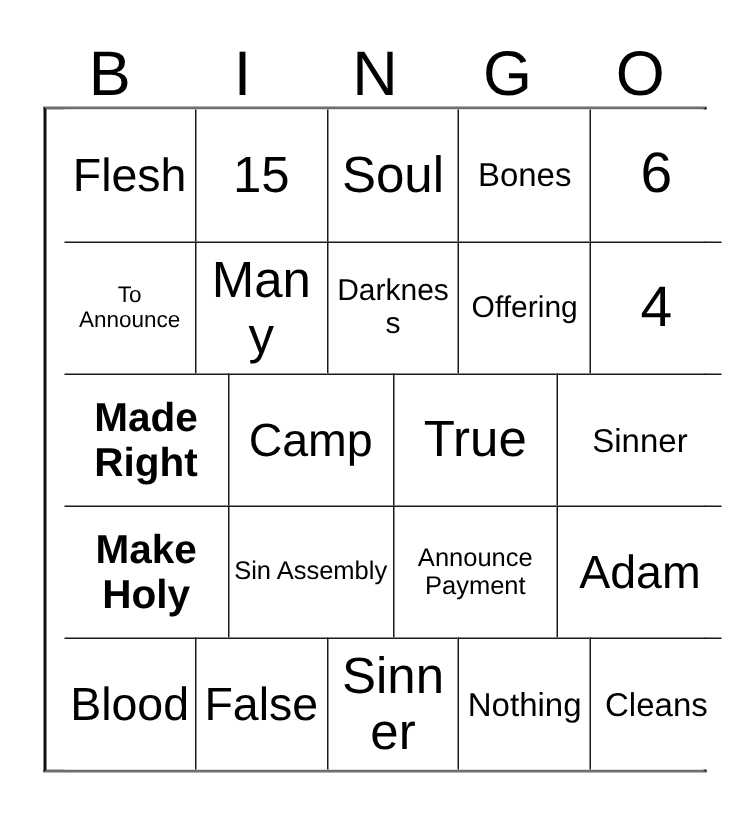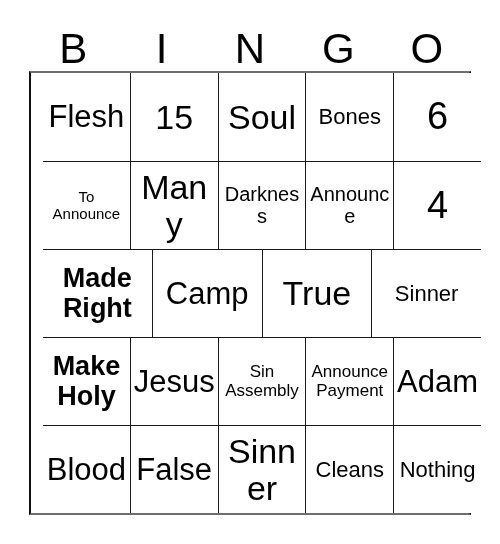--- a/index.html
+++ b/index.html
@@ -132,21 +132,21 @@
       <div class="cell">
           <span class="cell-text fs-xs">To Announce</span>
         </div>
       <div class="cell">
           <span class="cell-text fs-3xl">Many</span>
         </div>
       <div class="cell">
           <span class="cell-text fs-md">Darkness</span>
         </div>
       <div class="cell">
-          <span class="cell-text fs-md">Announce</span>
+          <span class="cell-text fs-md">Offering</span>
         </div>
       <div class="cell">
           <span class="cell-text fs-4xl">4</span>
         </div>
     </div>
 
     <div class="grid-row">
       <div class="cell">
           <span class="cell-text fs-xl">Made Right</span>
         </div>
@@ -159,23 +159,20 @@
       <div class="cell">
           <span class="cell-text fs-lg">Sinner</span>
         </div>
     </div>
 
     <div class="grid-row">
       <div class="cell">
           <span class="cell-text fs-xl">Make Holy</span>
         </div>
       <div class="cell">
-          <span class="cell-text fs-2xl">Jesus</span>
-        </div>
-      <div class="cell">
           <span class="cell-text fs-sm">Sin Assembly</span>
         </div>
       <div class="cell">
           <span class="cell-text fs-sm">Announce Payment</span>
         </div>
       <div class="cell">
           <span class="cell-text fs-2xl">Adam</span>
         </div>
     </div>
 
@@ -183,21 +180,21 @@
       <div class="cell">
           <span class="cell-text fs-2xl">Blood</span>
         </div>
       <div class="cell">
           <span class="cell-text fs-2xl">False</span>
         </div>
       <div class="cell">
           <span class="cell-text fs-3xl">Sinner</span>
         </div>
       <div class="cell">
+          <span class="cell-text fs-lg">Nothing</span>
+        </div>
+      <div class="cell">
           <span class="cell-text fs-lg">Cleans</span>
-        </div>
-      <div class="cell">
-          <span class="cell-text fs-lg">Nothing</span>
         </div>
     </div>
 
   </div>
 </div>
 
 </body></html>

